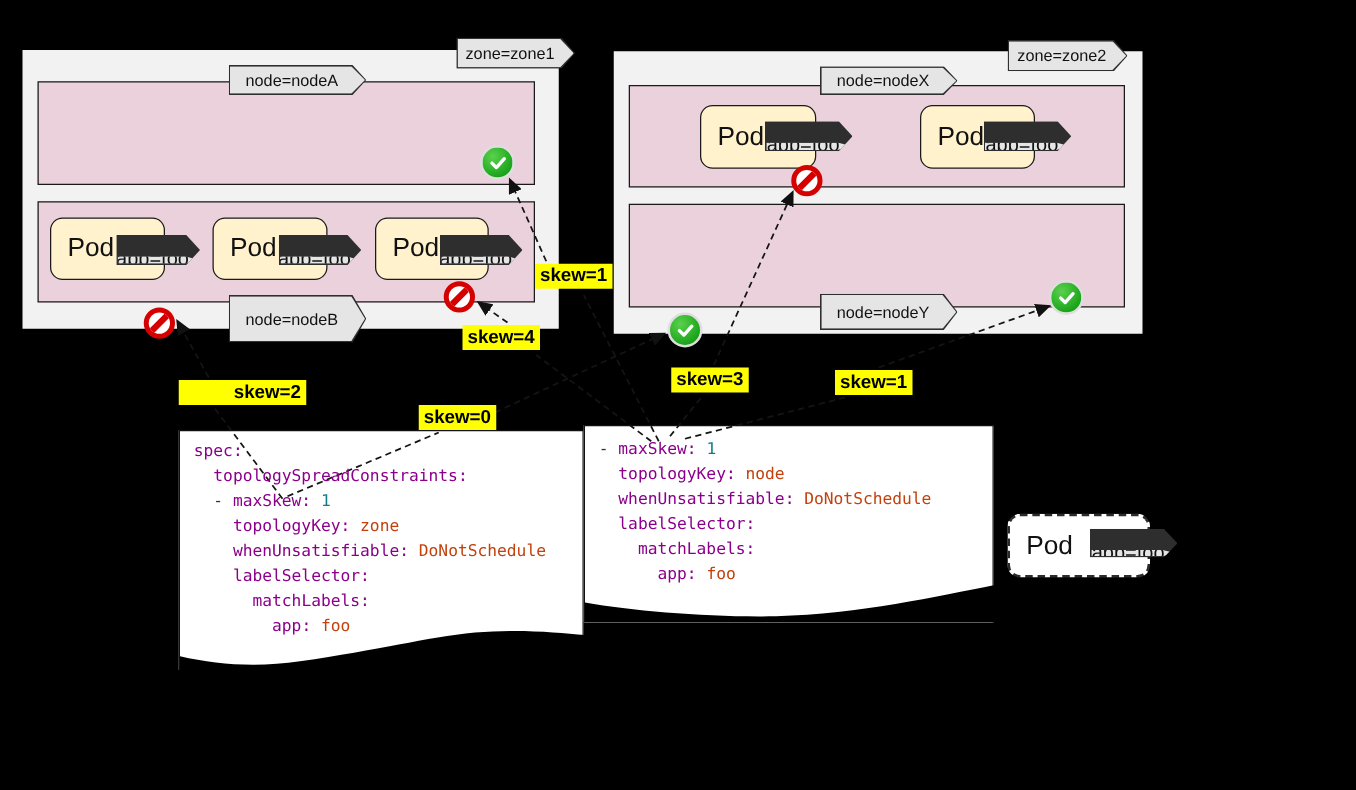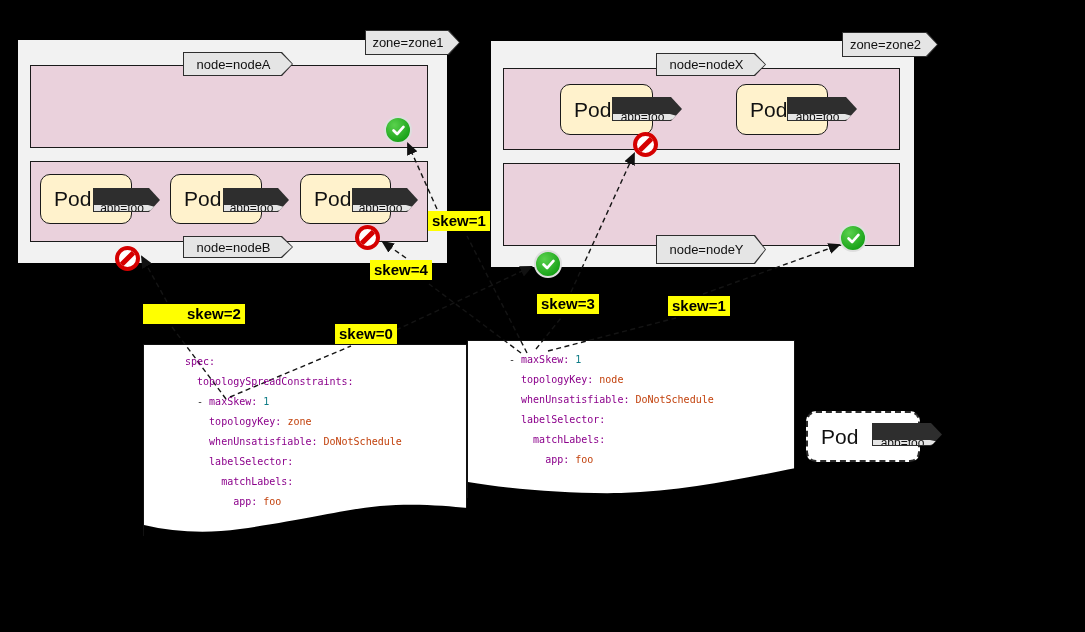--- a/index.html
+++ b/index.html
@@ -7,41 +7,41 @@
          font-family:"Liberation Sans",sans-serif;}
 
   .zonebox{position:absolute;background:#f2f2f2;}
   .nodebox{position:absolute;background:#ead1dc;border:1.3px solid #1a1a1a;}
 
   
   .tag{position:absolute;background:#2e2e2e;clip-path:polygon(0 0,calc(100% - 11px) 0,100% 50%,calc(100% - 11px) 100%,0 100%);}
   .tag-in{position:absolute;inset:1px;background:#e5e5e5;clip-path:polygon(0 0,calc(100% - 11px) 0,100% 50%,calc(100% - 11px) 100%,0 100%);
           display:flex;align-items:center;justify-content:center;padding-right:9px;
           font-size:13px;color:#111;white-space:nowrap;}
-  .tag-sm .tag-in{font-size:12px;margin-top:16px;}
+  .tag-sm .tag-in{font-size:16px;margin-top:16px;}
 
   .pod{position:absolute;background:#fff2cc;border:1.6px solid #1a1a1a;border-radius:10px;
        display:flex;align-items:center;padding-left:13px;font-size:21px;color:#111;}
   .pod-incoming{background:#fff;border:2px dashed #2b2b2b;}
 
   .skew{position:absolute;background:#ffff00;color:#000;font-size:15px;font-weight:600;
         padding:1px 4px;white-space:nowrap;line-height:18px;}
 
   .check{position:absolute;width:28px;height:28px;border-radius:50%;box-sizing:border-box;
          border:2px solid #dedede;background:radial-gradient(circle at 35% 30%,#5ad14d,#16a016 78%);
          display:flex;align-items:center;justify-content:center;}
   .noentry{position:absolute;width:25px;height:25px;border-radius:50%;box-sizing:border-box;
            border:4px solid #d50000;background:#fff;overflow:hidden;}
   .noentry::before{content:"";position:absolute;left:-4px;right:-4px;top:50%;height:4.5px;
            margin-top:-2.25px;background:#d50000;transform:rotate(-45deg);border-radius:2px;}
 
   .codebg{position:absolute;background:#fff;border:1.3px solid #111;border-bottom:none;box-sizing:border-box;}
   .codebg svg{position:absolute;left:0;bottom:0;display:block;}
   .codetext{position:absolute;font-family:"DejaVu Sans Mono","Liberation Mono",monospace;
-            font-size:10px;line-height:20px;white-space:pre;color:#222;margin-left:30px;}
+            font-size:13px;line-height:20px;white-space:pre;color:#222;}
   .tok-key{color:#8b008b;}
   .tok-str{color:#c2410c;}
   .tok-num{color:#0e7c86;}
   .tok-plain{color:#333;}
 
   #lines{position:absolute;left:0;top:0;pointer-events:none;}
 </style>
 </head>
 <body>
 
@@ -67,21 +67,21 @@
   <div class="tag tag-sm" style="left:223px;top:188px;width:66px;height:24px;">
     <div class="tag-in">app=foo</div>
     </div>
   <div class="tag tag-sm" style="left:352px;top:188px;width:66px;height:24px;">
     <div class="tag-in">app=foo</div>
     </div>
 
   <div class="tag" style="left:183px;top:52px;width:110px;height:24px;">
     <div class="tag-in">node=nodeA</div>
     </div>
-  <div class="tag" style="left:183px;top:236px;width:110px;height:22px;">
+  <div class="tag" style="left:183px;top:236px;width:110px;height:38px;">
     <div class="tag-in">node=nodeB</div>
     </div>
   <div class="tag" style="left:365px;top:30px;width:95px;height:25px;">
     <div class="tag-in">zone=zone1</div>
     </div>
 
   <div class="zonebox" style="left:491px;top:41px;width:423px;height:226px;"></div>
   <div class="nodebox" style="left:503px;top:68px;width:395px;height:80px;"></div>
   <div class="nodebox" style="left:503px;top:163px;width:395px;height:81px;"></div>
 
@@ -98,21 +98,21 @@
   <div class="tag tag-sm" style="left:787px;top:97px;width:70px;height:24px;">
     <div class="tag-in">app=foo</div>
     </div>
 
   <div class="tag" style="left:656px;top:53px;width:110px;height:23px;">
     <div class="tag-in">node=nodeX</div>
     </div>
   <div class="tag" style="left:656px;top:235px;width:110px;height:29px;">
     <div class="tag-in">node=nodeY</div>
     </div>
-  <div class="tag" style="left:842px;top:32px;width:96px;height:25px;">
+  <div class="tag" style="left:806px;top:32px;width:96px;height:25px;">
     <div class="tag-in">zone=zone2</div>
     </div>
 
   <div class="codebg" style="left:143px;top:344px;width:324px;height:192px;">
     <svg width="324" height="70" viewBox="0 0 324 70">
       <path d="M0,59 C30,66 62,68 96,63 C160,54 196,44 236,40 C272,37 302,40 324,42 L324,70 L0,70 Z" fill="#000"></path>
     </svg>
   </div>
   <div class="codebg" style="left:467px;top:340px;width:328px;height:158px;">
     <svg width="328" height="45" viewBox="0 0 328 45">

